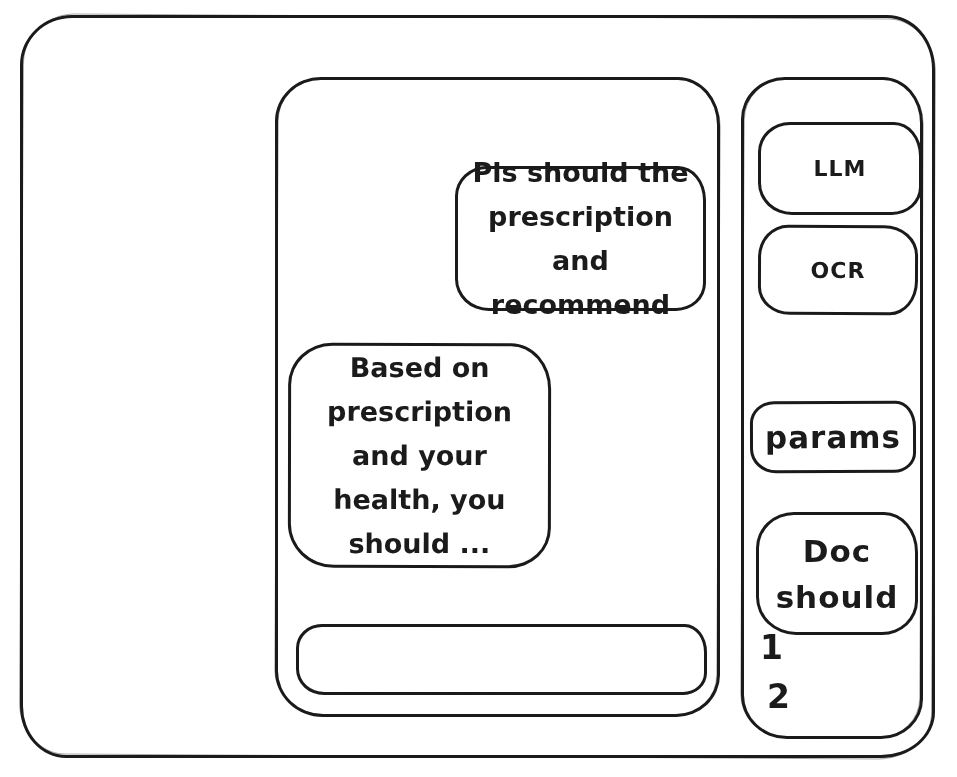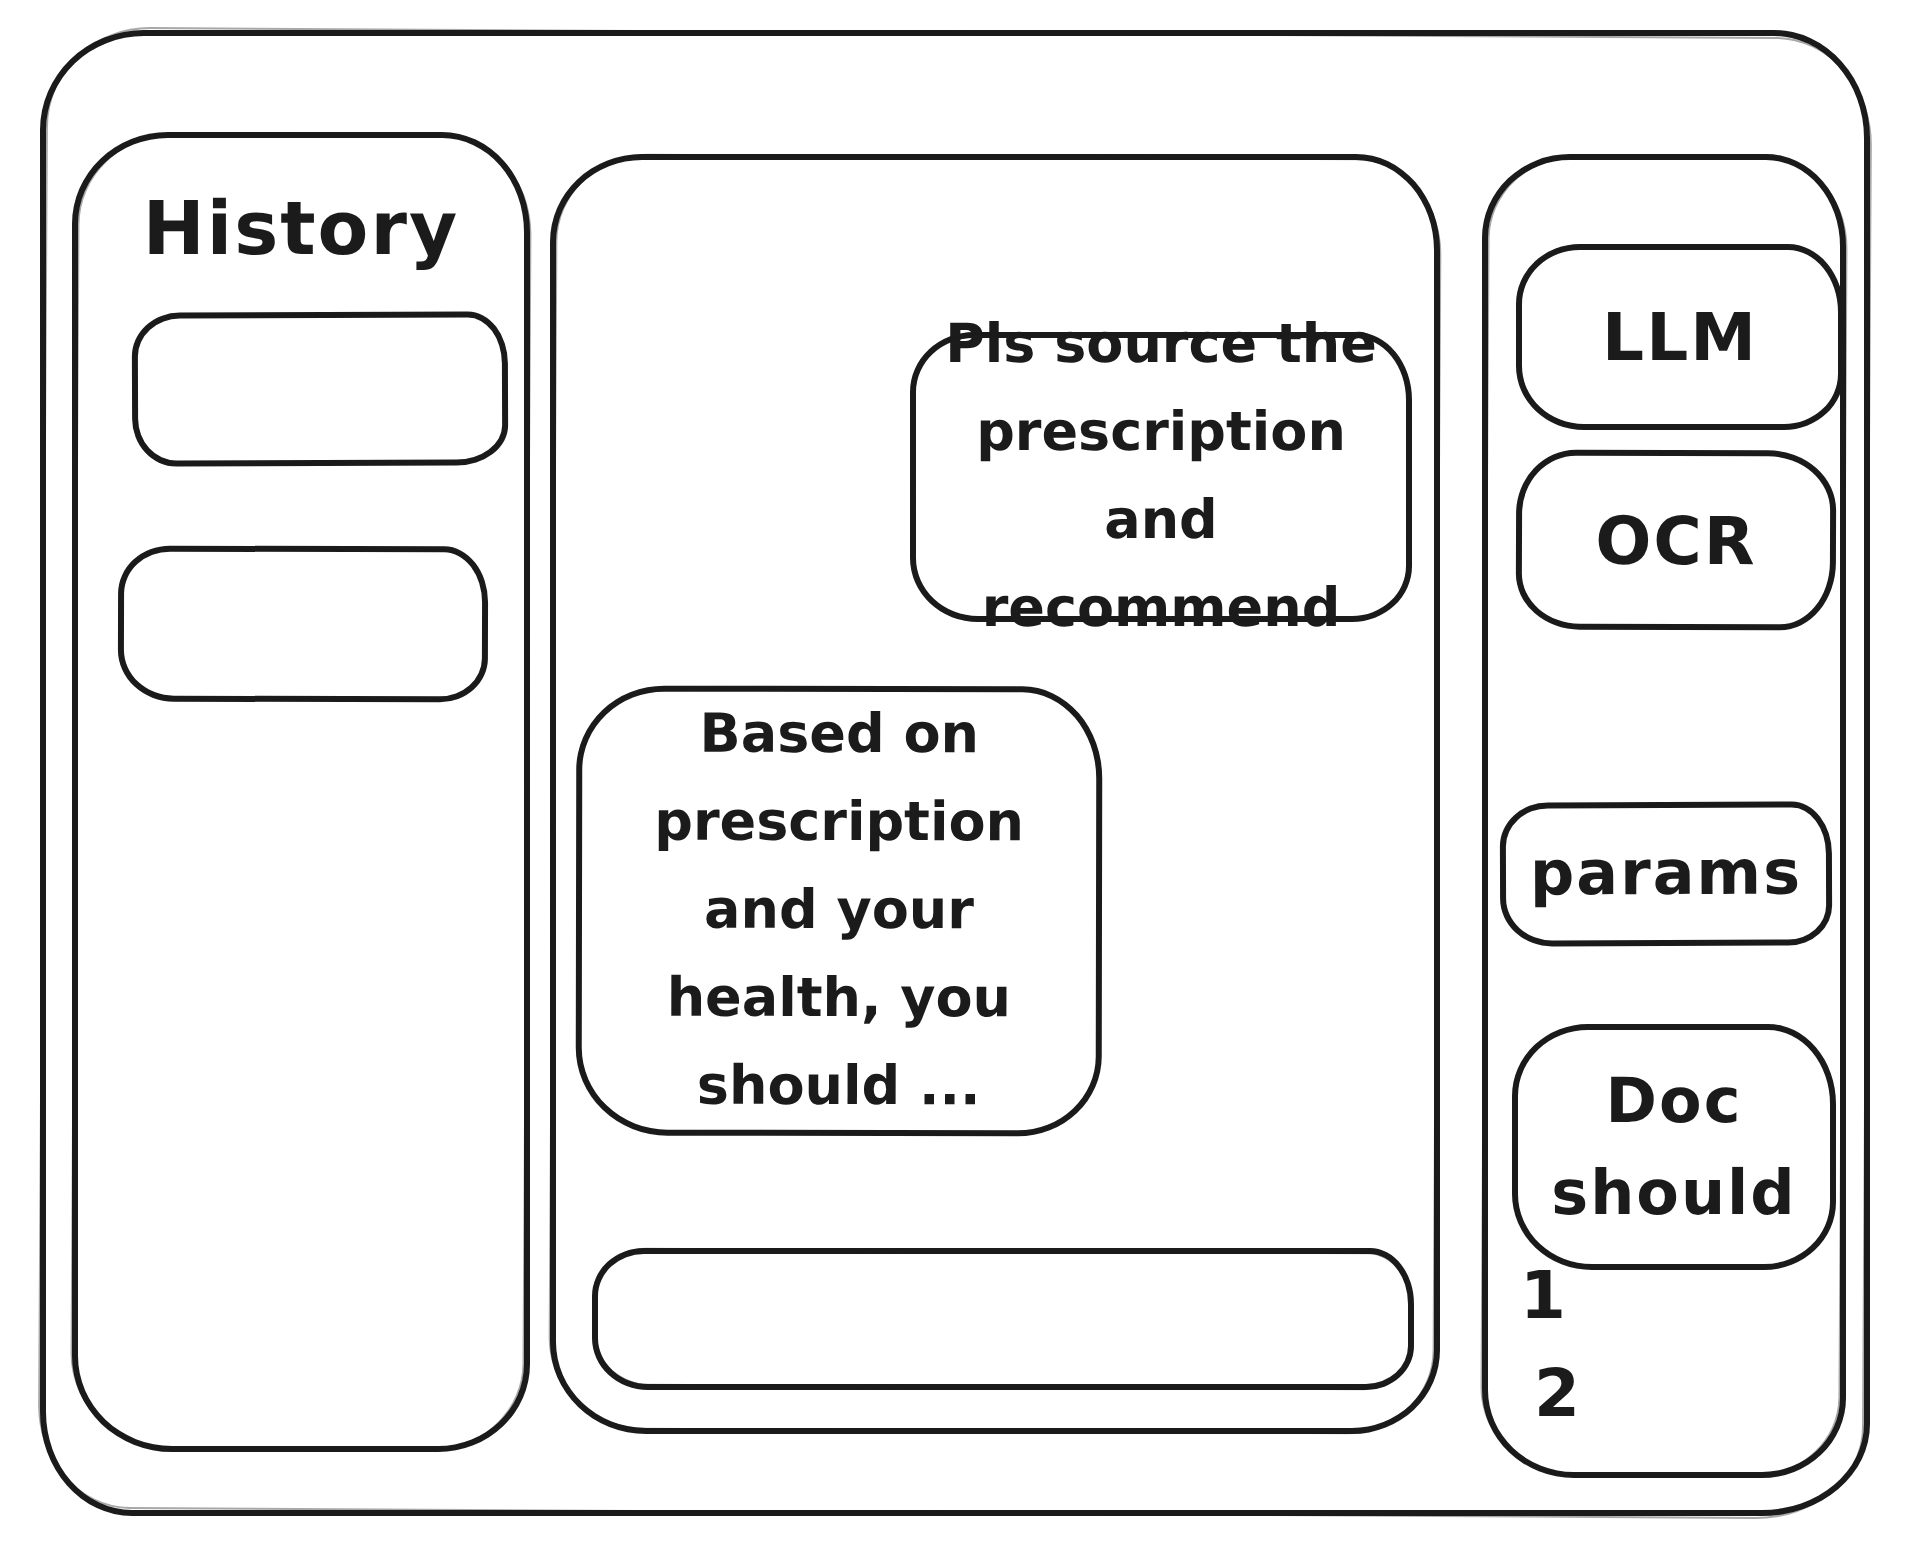--- a/index.html
+++ b/index.html
@@ -110,21 +110,21 @@
     position:absolute;
     left:718px;top:59px;width:182px;height:662px;
     border-radius:44px 40px 42px 46px / 42px 46px 40px 44px;
   }
   .tool-box{
     position:absolute;
     display:flex;
     align-items:center;
     justify-content:center;
     text-align:center;
-    font-size:33px;
+    font-size:22px;
     font-weight:600;
     letter-spacing:1px;
   }
   .tool-box.llm{
     left:14px;top:42px;width:164px;height:93px;
     border-radius:32px 28px 30px 34px / 30px 34px 28px 32px;
   }
   .tool-box.ocr{
     left:14px;top:145px;width:160px;height:90px;
     border-radius:30px 34px 28px 32px / 32px 30px 34px 28px;
@@ -157,30 +157,25 @@
   .doc-list-item:nth-child(2){
     padding-left:7px;
   }
 </style>
 </head>
 <body>
 
 <div class="stage">
   <div class="hand frame">
 
-    <aside class="hand history">
-      <div class="panel-title">History</div>
-      <div class="hand history-item one"></div>
-      <div class="hand history-item two"></div>
-    </aside>
 
     <main class="hand chat">
 
       <div class="hand bubble user">
-        <span>Pls source the prescription and recommend</span>
+        <span>Pls should the prescription and recommend</span>
       </div>
 
       <div class="hand bubble assistant">
         <span>Based on prescription and your health, you should ...</span>
       </div>
 
       <div class="hand chat-input"></div>
     </main>
 
     <aside class="hand tools">

